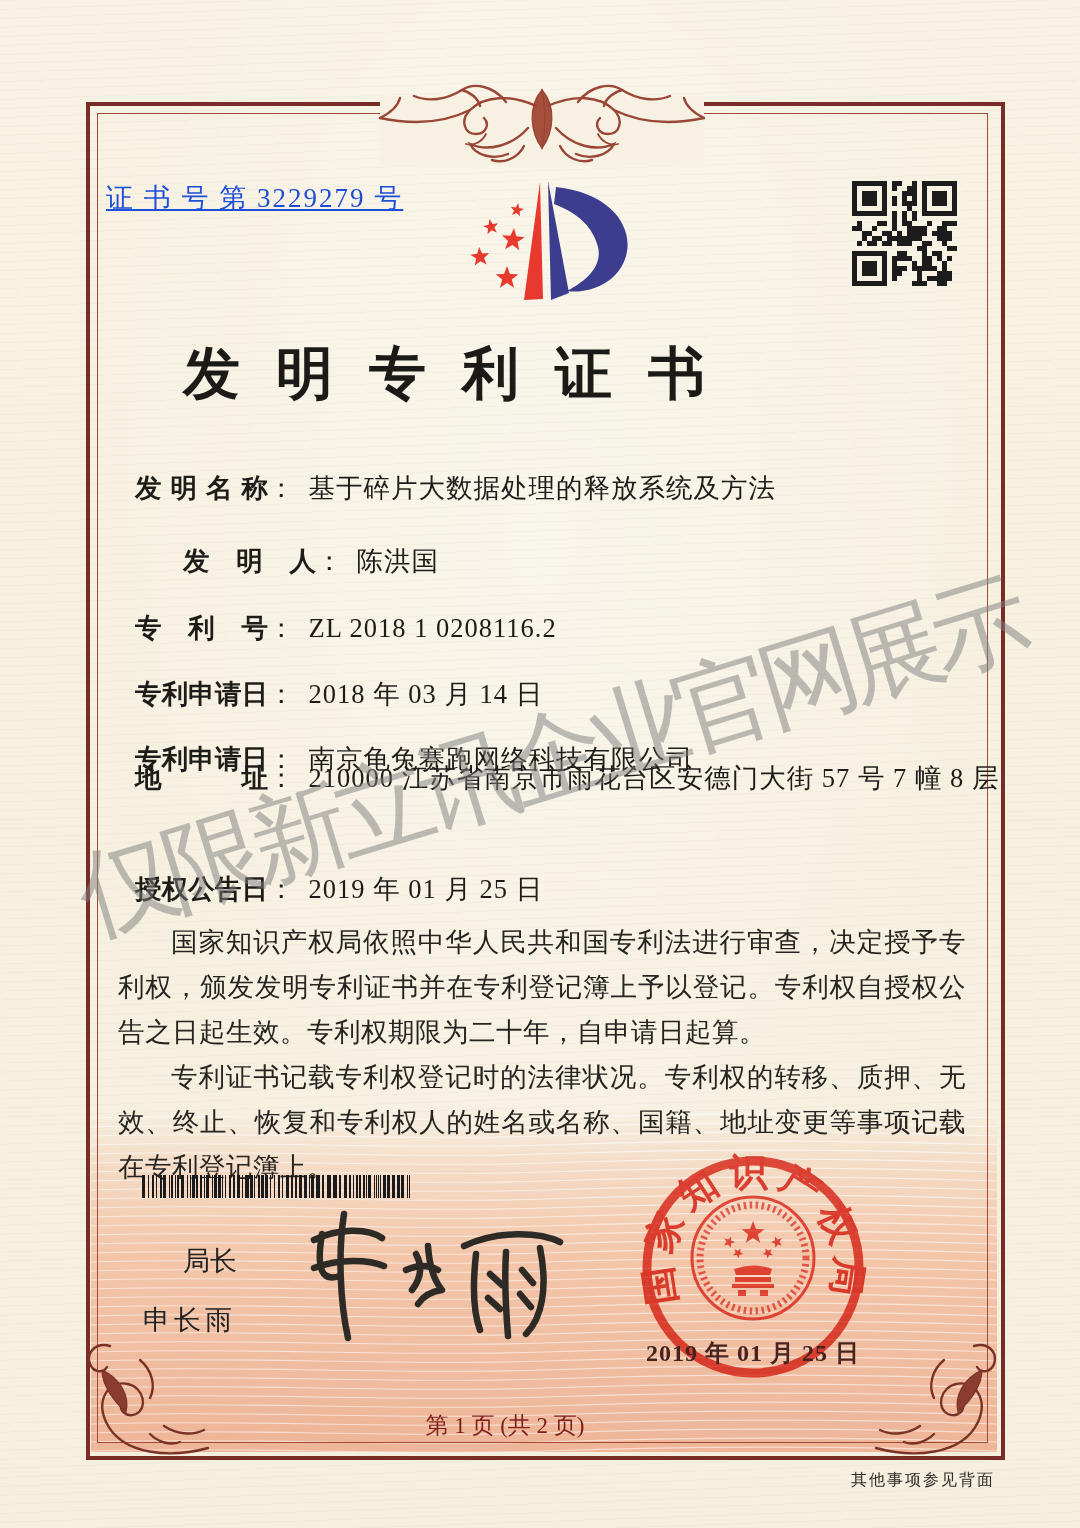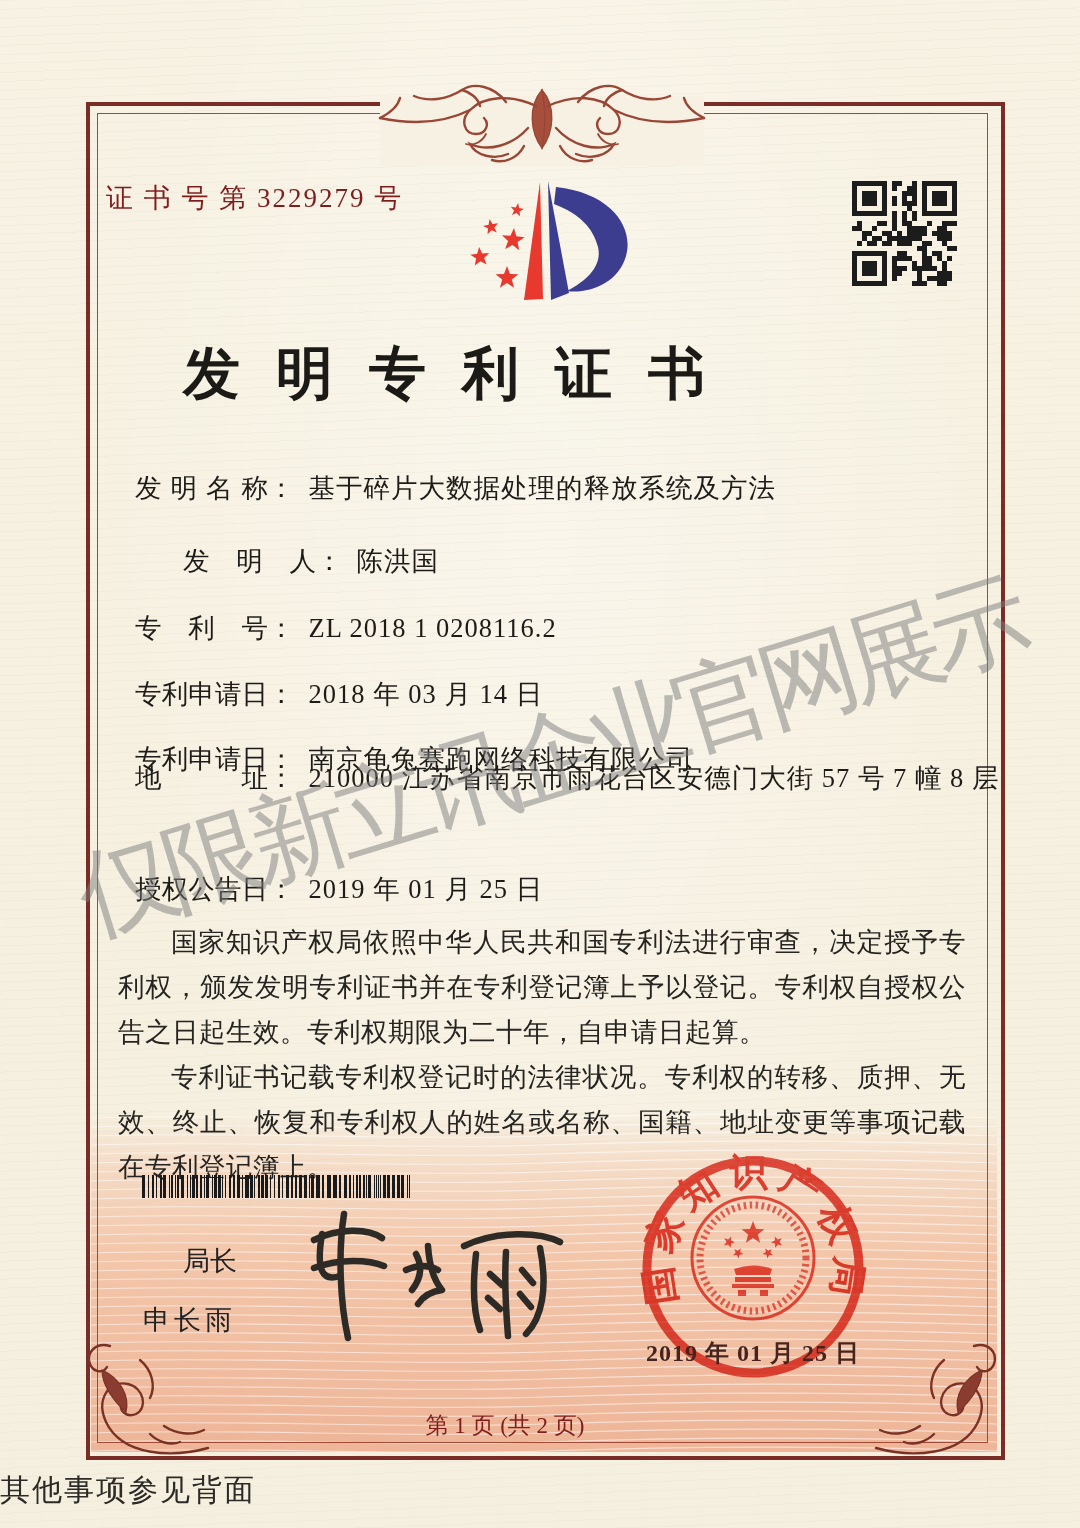--- a/index.html
+++ b/index.html
@@ -19,48 +19,48 @@
   
   .frame-outer{left:86px;top:102px;width:911px;height:1350px;border:4px solid #7a2c26;z-index:2;}
   .frame-inner{left:97px;top:113px;width:889px;height:1328px;border:1.5px solid #a04a38;z-index:2;}
   
   .peach{
     left:91px;top:1112px;width:906px;height:340px;z-index:1;
     background:linear-gradient(180deg, rgba(243,199,172,0) 0%, rgba(243,199,172,0.55) 18%, #f3c6aa 42%, #eeb598 100%);
   }
   .peach svg{position:absolute;inset:0;}
   
-  .cert-number{left:106px;top:180px;font-size:27px;letter-spacing:2px;color:#7f1d1d;}
+  .cert-number{left:106px;top:180px;font-size:27px;letter-spacing:2px;color:#1d4ed8;text-decoration:underline;}
   .logo{left:440px;top:160px;width:220px;height:160px;}
   .qr{left:852px;top:181px;width:105px;height:105px;}
   .title{
     left:0;top:336px;width:888px;text-align:center;
     font-size:57px;font-weight:bold;letter-spacing:36px;padding-left:36px;box-sizing:border-box;
     color:#1c1a17;
   }
   
   .field-row{left:135px;width:870px;font-size:26.5px;color:#1e1c19;white-space:nowrap;z-index:4;}
-  .flabel{display:inline-block;width:133px;text-align:justify;text-align-last:justify;}
+  .flabel{display:inline-block;width:133px;text-align:justify;text-align-last:justify;font-weight:bold;}
   .colon{display:inline-block;margin-right:14px;}
   .fvalue{letter-spacing:1px;}
   .row-1{top:470px;} .row-2{top:543px;margin-left:48px;} .row-3{top:610px;} .row-4{top:676px;}
   .row-5{top:741px;} .row-6{top:760px;} .row-7{top:871px;}
   .pair2{position:absolute;left:410px;top:0;}
   
   .body-text{left:118px;top:920px;width:848px;z-index:4;font-size:26.5px;line-height:1.70;color:#262420;letter-spacing:0.5px;}
   .body-text p{margin:0;text-indent:2em;text-align:justify;}
   
   .barcode{left:142px;top:1175px;width:272px;height:23px;z-index:4;}
   .signer{left:143px;z-index:4;font-family:"Liberation Sans","DejaVu Sans",sans-serif;font-size:27px;color:#222;}
   .signer-title{top:1243px;margin-left:40px;} .signer-name{top:1292px;letter-spacing:4px;margin-top:10px;}
   .signature{left:288px;top:1200px;width:290px;height:145px;z-index:5;}
   .seal{left:638px;top:1152px;width:230px;height:230px;z-index:5;mix-blend-mode:multiply;opacity:0.93;}
   .seal-date{left:618px;top:1337px;width:270px;text-align:center;z-index:6;font-size:24px;font-weight:bold;color:#46231d;letter-spacing:1px;}
   .page-num{left:0;top:1410px;width:1010px;text-align:center;z-index:6;font-size:23px;color:#7f1d1d;}
-  .back-note{left:0;top:1470px;width:995px;text-align:left;z-index:4;font-size:30px;color:#2c2a26;letter-spacing:2px;}
+  .back-note{left:0;top:1470px;width:995px;text-align:right;z-index:4;font-size:16px;color:#2c2a26;letter-spacing:2px;}
   
   .ornament-top{left:352px;top:76px;width:380px;height:100px;z-index:3;}
   .corner{width:132px;height:130px;z-index:3;}
   .corner-left{left:80px;top:1330px;}
   .corner-right{left:872px;top:1330px;transform:scaleX(-1);}
   
   .watermark{
     left:62px;top:838px;z-index:7;pointer-events:none;white-space:nowrap;
     font-family:"Liberation Sans","DejaVu Sans",sans-serif;
     font-size:99px;letter-spacing:-10px;color:#7e7e7e;opacity:0.5;

